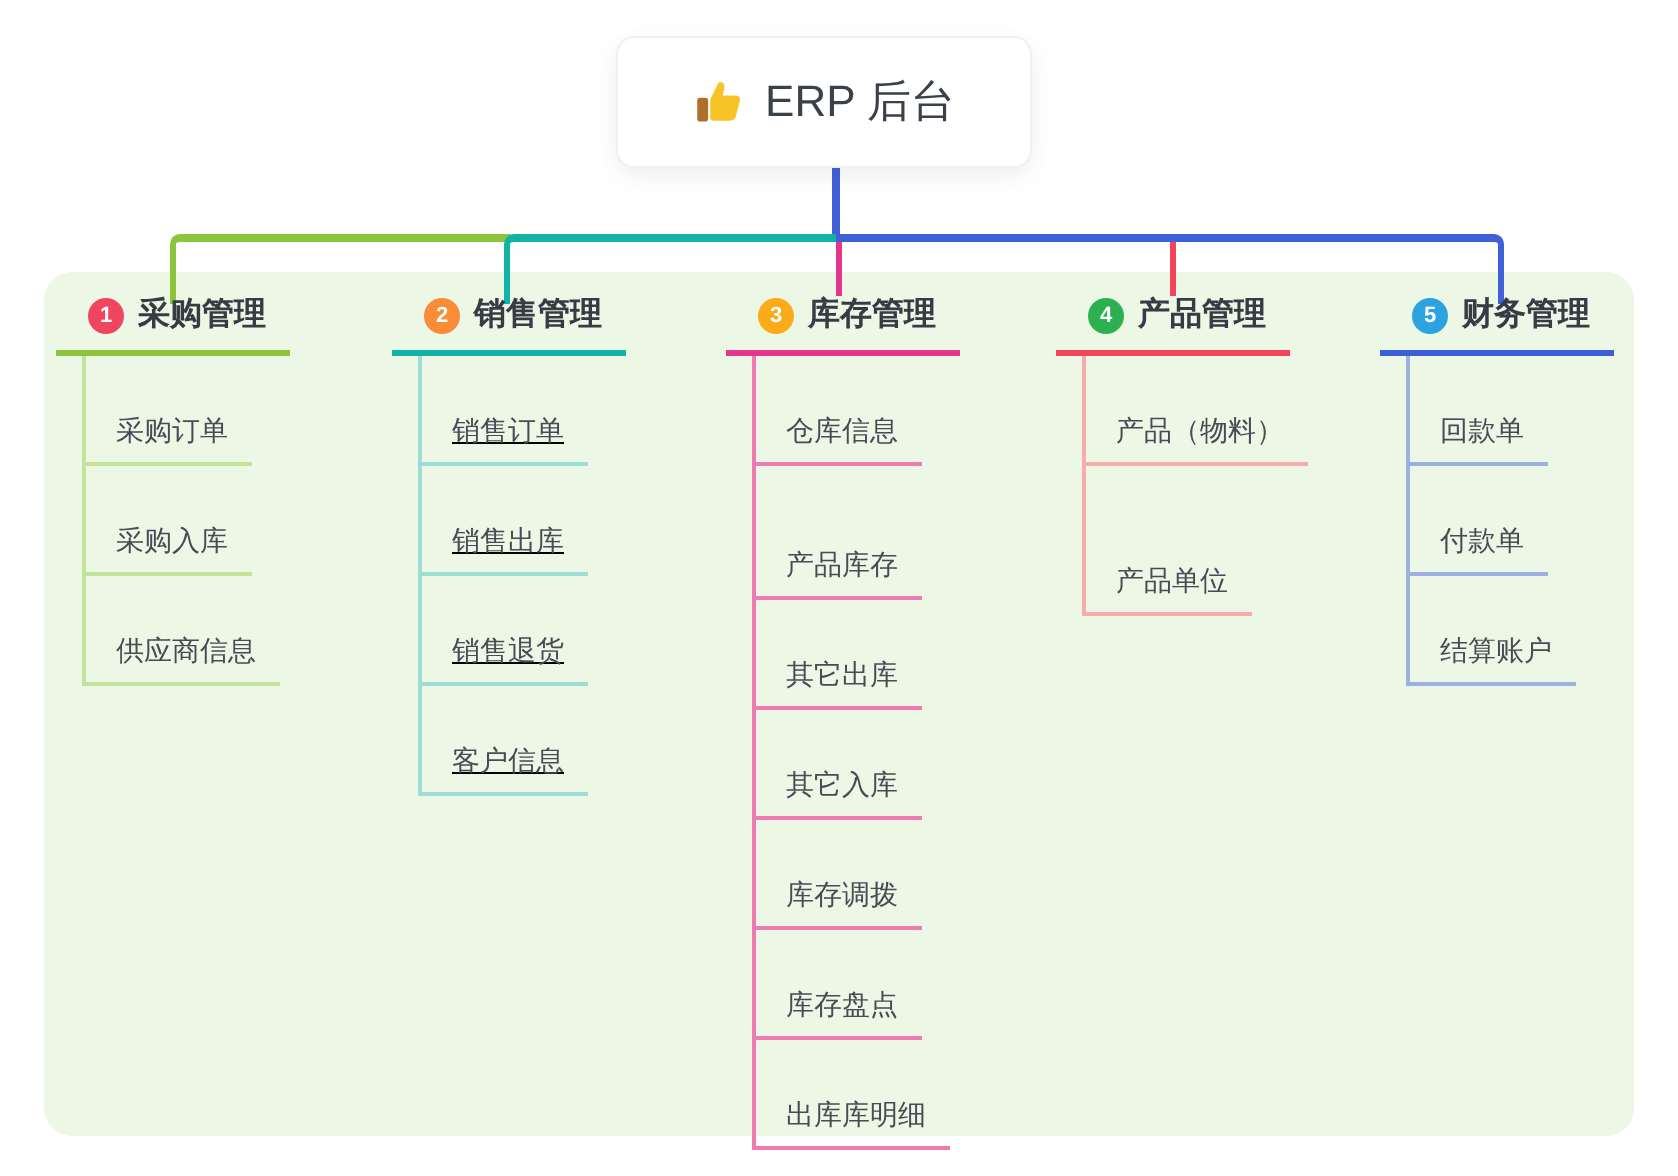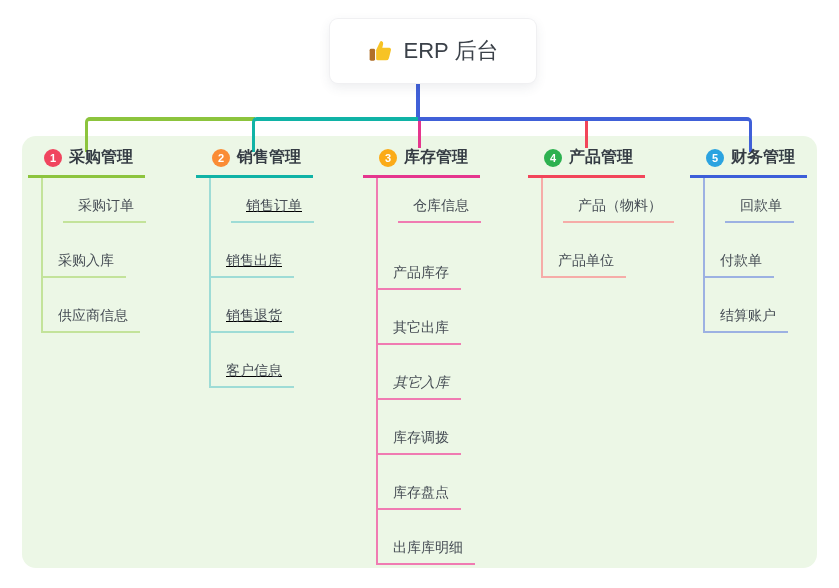--- a/index.html
+++ b/index.html
@@ -8,21 +8,21 @@
     background:#ffffff;
     font-family:"Liberation Sans","DejaVu Sans",sans-serif;
   }
   
   .panel{
     position:absolute;left:22px;top:136px;width:795px;height:432px;
     border-radius:14px;
   }
   
   .root-card{
-    position:absolute;left:330px;top:19px;width:206px;height:64px;
+    position:absolute;left:309px;top:19px;width:206px;height:64px;
     background:#ffffff;border-radius:8px;
     box-shadow:0 0 0 1px #f0f0f2,0 4px 12px rgba(60,70,90,.10);
     display:flex;align-items:center;justify-content:center;gap:10px;
     font-size:22px;color:#3b4149;white-space:nowrap;
   }
   
   .conn{position:absolute;}
   .trunk{left:416px;top:83px;width:4px;height:36px;}
   .elbow-left{border-style:solid;border-width:0;background:transparent;}
   .elbow-green{left:85px;top:117px;width:167px;height:31px;
@@ -49,21 +49,21 @@
   .branch-label{font-size:16px;font-weight:600;color:#353c44;}
   .children{
     margin-left:13px;border-left:2px solid #ccc;width:max-content;
   }
   .child{
     box-sizing:border-box;height:55px;width:max-content;
     display:flex;align-items:flex-end;
     padding:0 12px 6px 15px;border-bottom:2px solid #ccc;
     font-size:14px;color:#454c54;white-space:nowrap;
   }
-  .child:first-child{height:45px;margin-left:20px;}
+  .child:first-child{height:55px;}
 </style>
 </head>
 <body>
 
 <div class="panel" style="background: rgb(236, 247, 230);"></div>
 
 <div class="conn trunk" style="background: rgb(64, 96, 216);"></div>
 <div class="conn elbow-left elbow-green" style="border-color: rgb(140, 196, 61);"></div>
 <div class="conn elbow-left elbow-teal" style="border-color: rgb(16, 179, 166);"></div>
 <div class="conn elbow-left elbow-blue" style="border-color: rgb(64, 96, 216);"></div>
@@ -106,34 +106,34 @@
     </div>
     <div class="branch" style="left: 363px;">
       <div class="branch-title" style="border-bottom-color: rgb(229, 54, 142);">
         <span class="badge" style="background: rgb(251, 171, 24);">3</span>
         <span class="branch-label">库存管理</span>
       </div>
       <div class="children" style="border-left-color: rgb(240, 123, 178);">
         <div class="child" style="border-bottom-color: rgb(240, 123, 178);">仓库信息</div>
         <div class="child" style="border-bottom-color: rgb(240, 123, 178); margin-top: 12px;">产品库存</div>
         <div class="child" style="border-bottom-color: rgb(240, 123, 178);">其它出库</div>
-        <div class="child" style="border-bottom-color: rgb(240, 123, 178); font-style: italic;">其它入库</div>
+        <div class="child" style="border-bottom-color: rgb(240, 123, 178);">其它入库</div>
         <div class="child" style="border-bottom-color: rgb(240, 123, 178);">库存调拨</div>
         <div class="child" style="border-bottom-color: rgb(240, 123, 178);">库存盘点</div>
         <div class="child" style="border-bottom-color: rgb(240, 123, 178);">出库库明细</div>
       </div>
     </div>
     <div class="branch" style="left: 528px;">
       <div class="branch-title" style="border-bottom-color: rgb(242, 69, 90);">
         <span class="badge" style="background: rgb(45, 177, 80);">4</span>
         <span class="branch-label">产品管理</span>
       </div>
       <div class="children" style="border-left-color: rgb(246, 172, 168);">
         <div class="child" style="border-bottom-color: rgb(246, 172, 168);">产品（物料）</div>
-        <div class="child" style="border-bottom-color: rgb(246, 172, 168);">产品单位</div>
+        <div class="child" style="border-bottom-color: rgb(246, 172, 168); margin-top: 20px;">产品单位</div>
       </div>
     </div>
     <div class="branch" style="left: 690px;">
       <div class="branch-title" style="border-bottom-color: rgb(60, 94, 217);">
         <span class="badge" style="background: rgb(43, 163, 224);">5</span>
         <span class="branch-label">财务管理</span>
       </div>
       <div class="children" style="border-left-color: rgb(156, 177, 226);">
         <div class="child" style="border-bottom-color: rgb(156, 177, 226);">回款单</div>
         <div class="child" style="border-bottom-color: rgb(156, 177, 226);">付款单</div>

